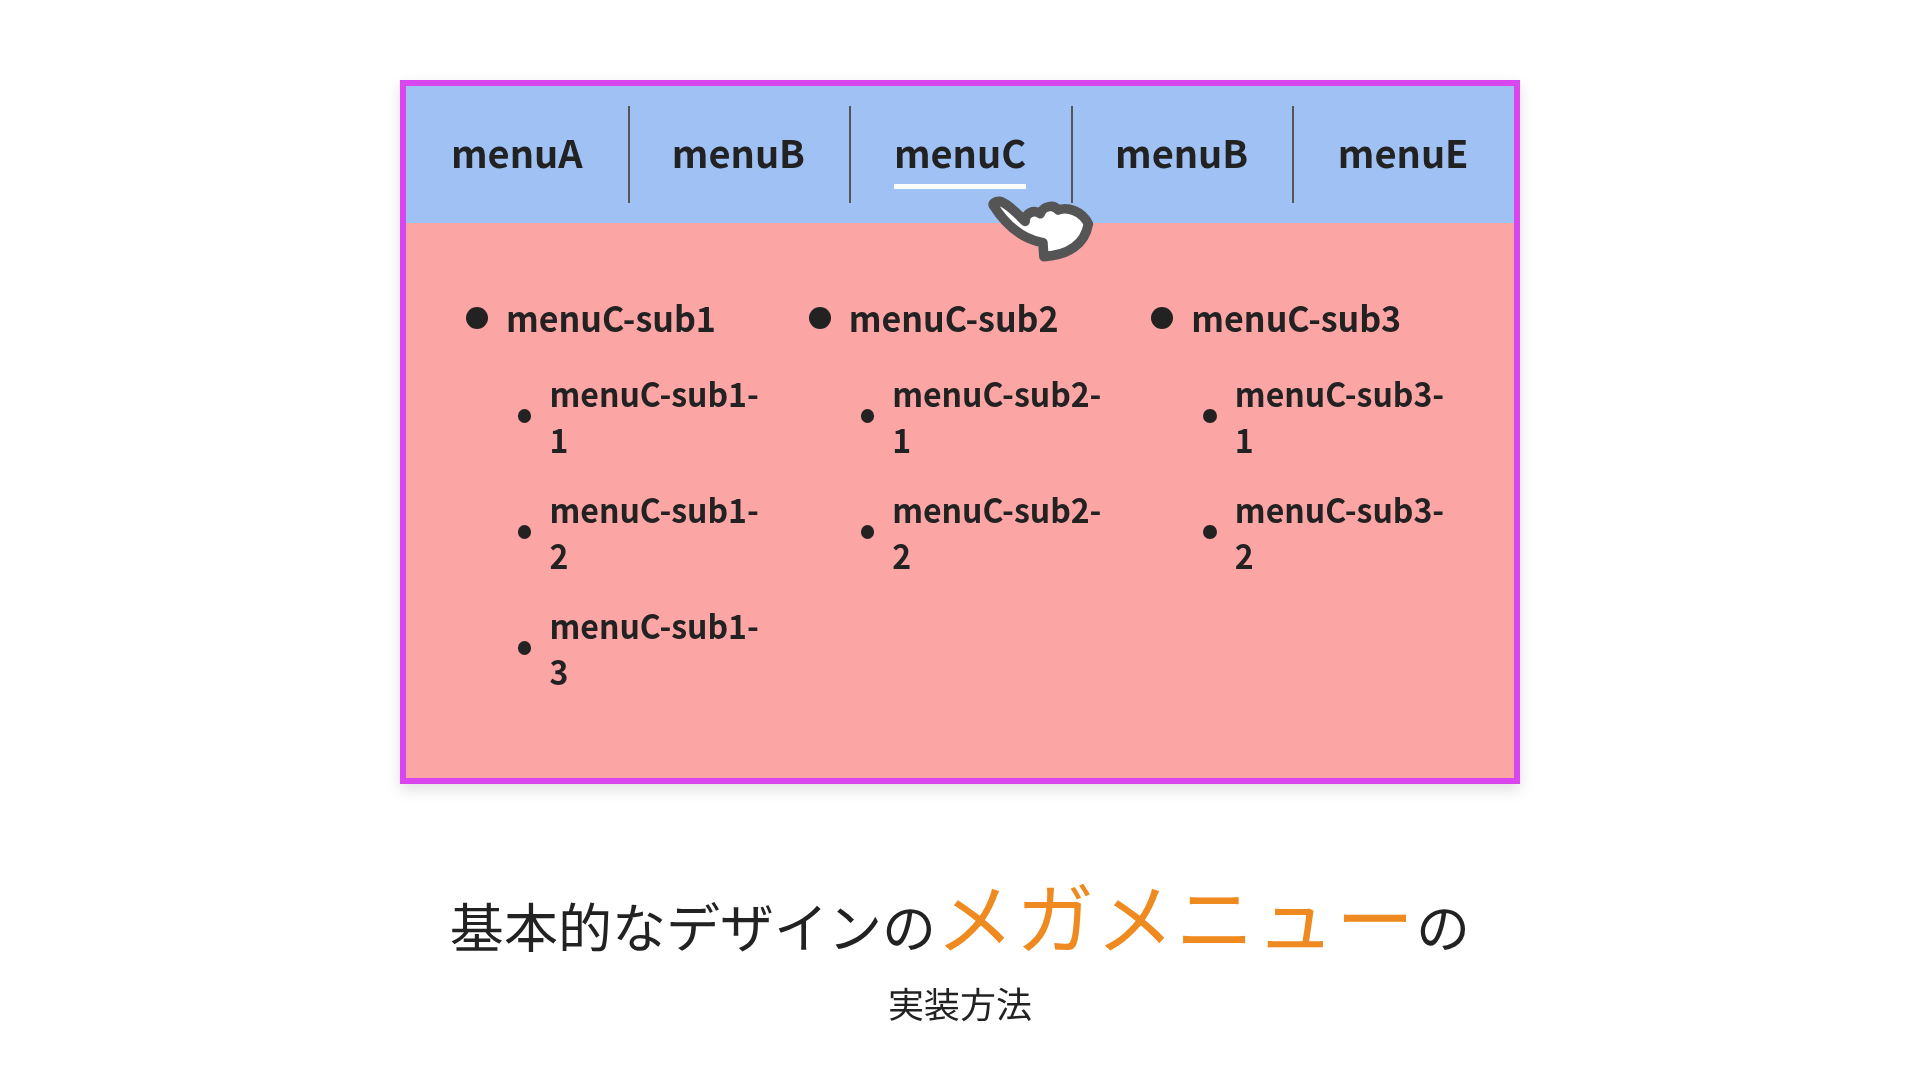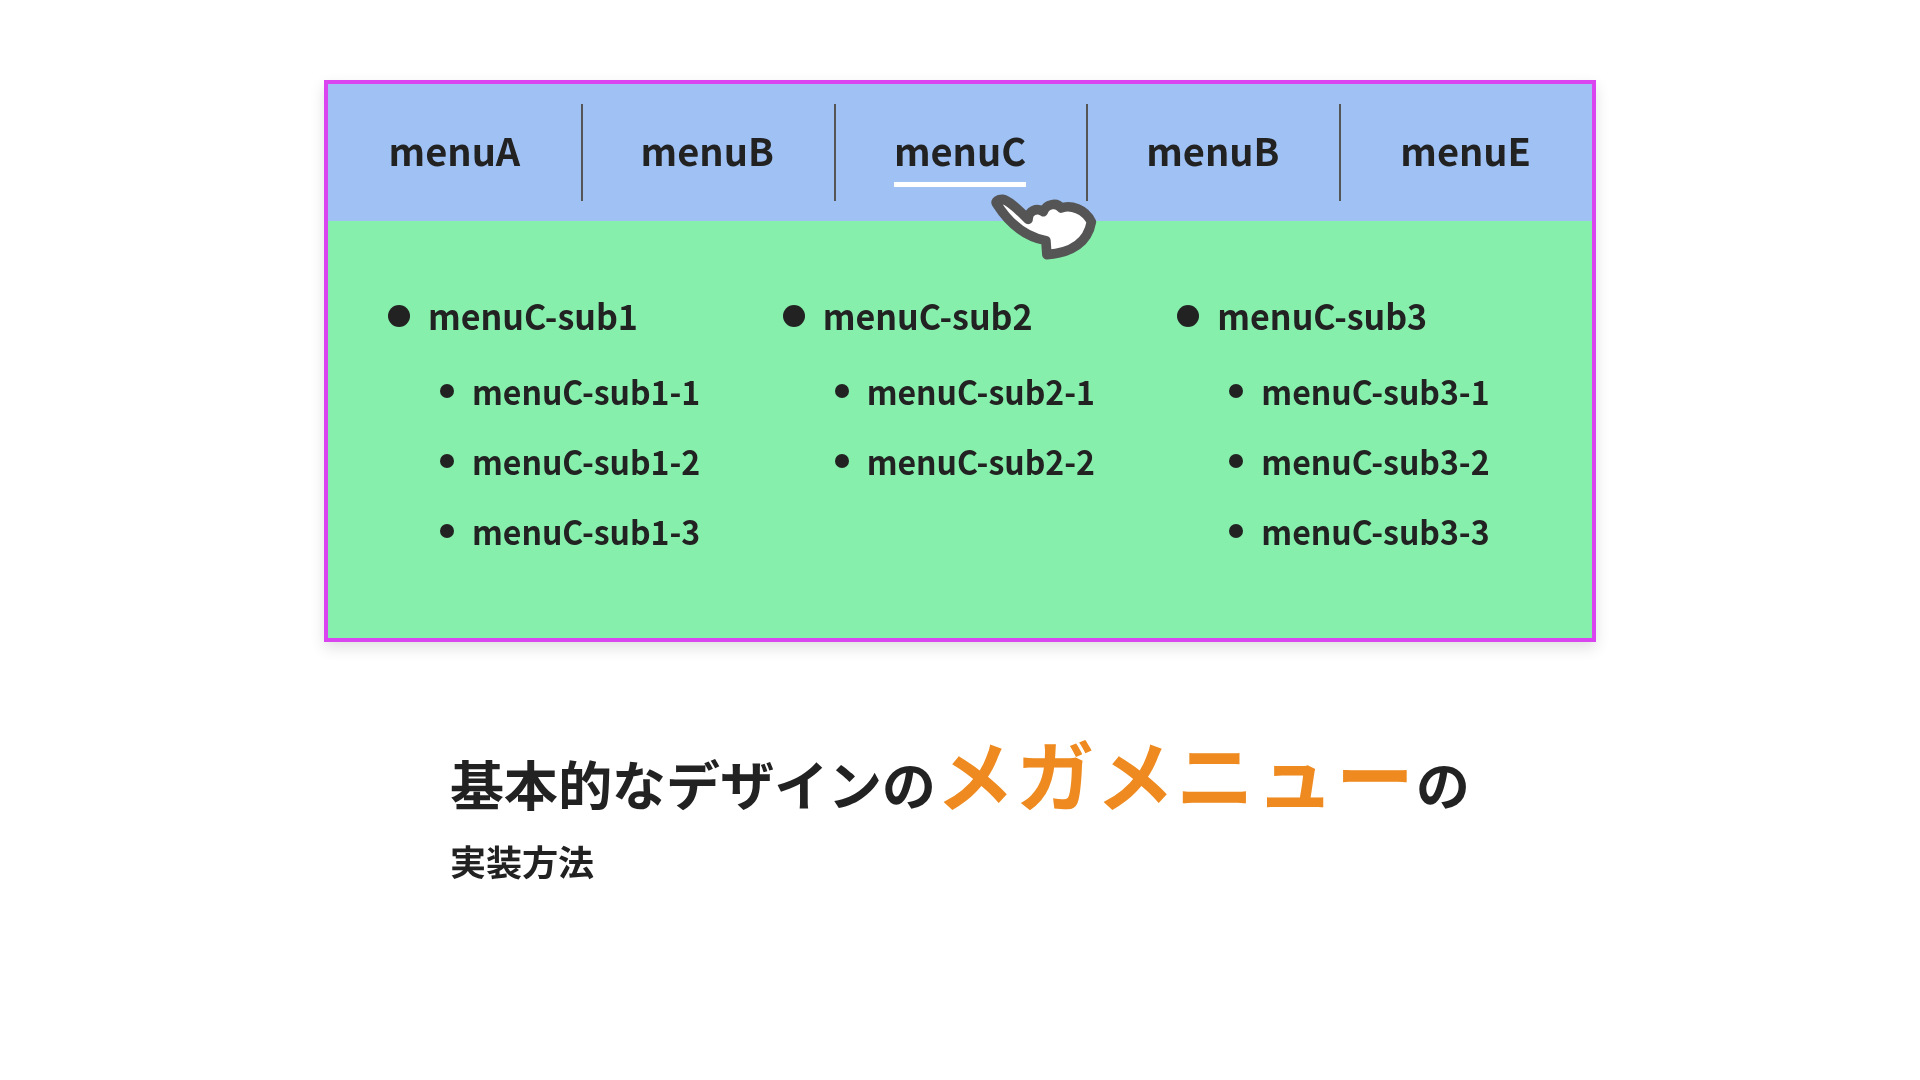--- a/index.html
+++ b/index.html
@@ -7,23 +7,23 @@
   body {
     background: #ffffff;
     font-family: "Hiragino Kaku Gothic ProN", "Noto Sans JP", "Yu Gothic", Meiryo, sans-serif;
     display: flex;
     flex-direction: column;
     align-items: center;
     justify-content: flex-start;
     padding-top: 80px;
   }
   .menu-wrap {
-    width: 1272px;
+    width: 1120px;
     box-shadow: 0 6px 14px rgba(0,0,0,0.12);
-    border: 4px solid #d946ef;
+    border: 6px solid #d946ef;
   }
   .menubar {
     display: flex;
     background: #9fc1f4;
   }
   .menubar .item {
     flex: 1;
     text-align: center;
     padding: 38px 0 44px 0;
     font-size: 38px;
@@ -37,21 +37,21 @@
     left: 0; top: 20px; bottom: 20px;
     width: 2px;
     background: #555;
   }
   .menubar .item.active .label {
     border-bottom: 5px solid #ffffff;
     padding-bottom: 5px;
     text-align: center;
   }
   .dropdown {
-    background: #86efac;
+    background: #fca5a5;
     padding: 70px 60px 60px 60px;
     display: flex;
     justify-content: space-around;
     gap: 40px;
     position: relative;
   }
   .cursor {
     position: absolute;
     top: -50px;
     left: 52%;
@@ -84,21 +84,22 @@
   }
   .bullet-sm {
     display: inline-block;
     width: 14px; height: 14px;
     border-radius: 50%;
     background: #222;
     margin-right: 18px;
   }
   .caption {
     margin-top: 70px;
-    font-weight: 700;
+    text-align: center;
+    font-weight: 400;
     line-height: 1.55;
   }
   .caption .line1 { font-size: 54px; color: #222; }
   .caption .accent { font-size: 78px; color: #ee8a1f; letter-spacing: 2px; }
   .caption .tail { font-size: 54px; color: #222; }
   .caption .line2 { font-size: 36px; color: #222; display: block; }
 </style>
 </head>
 <body>
 
@@ -177,24 +178,20 @@
       </div>
       <ul>
         <li>
           <span class="bullet-sm"></span>
           <span>menuC-sub3-1</span>
         </li>
         <li>
           <span class="bullet-sm"></span>
           <span>menuC-sub3-2</span>
         </li>
-        <li>
-          <span class="bullet-sm"></span>
-          <span>menuC-sub3-3</span>
-        </li>
       </ul>
     </div>
 
   </div>
 </div>
 
 <div class="caption">
   <span class="line1">基本的なデザインの</span><span class="accent">メガメニュー</span><span class="tail">の</span>
   <span class="line2">実装方法</span>
 </div>

